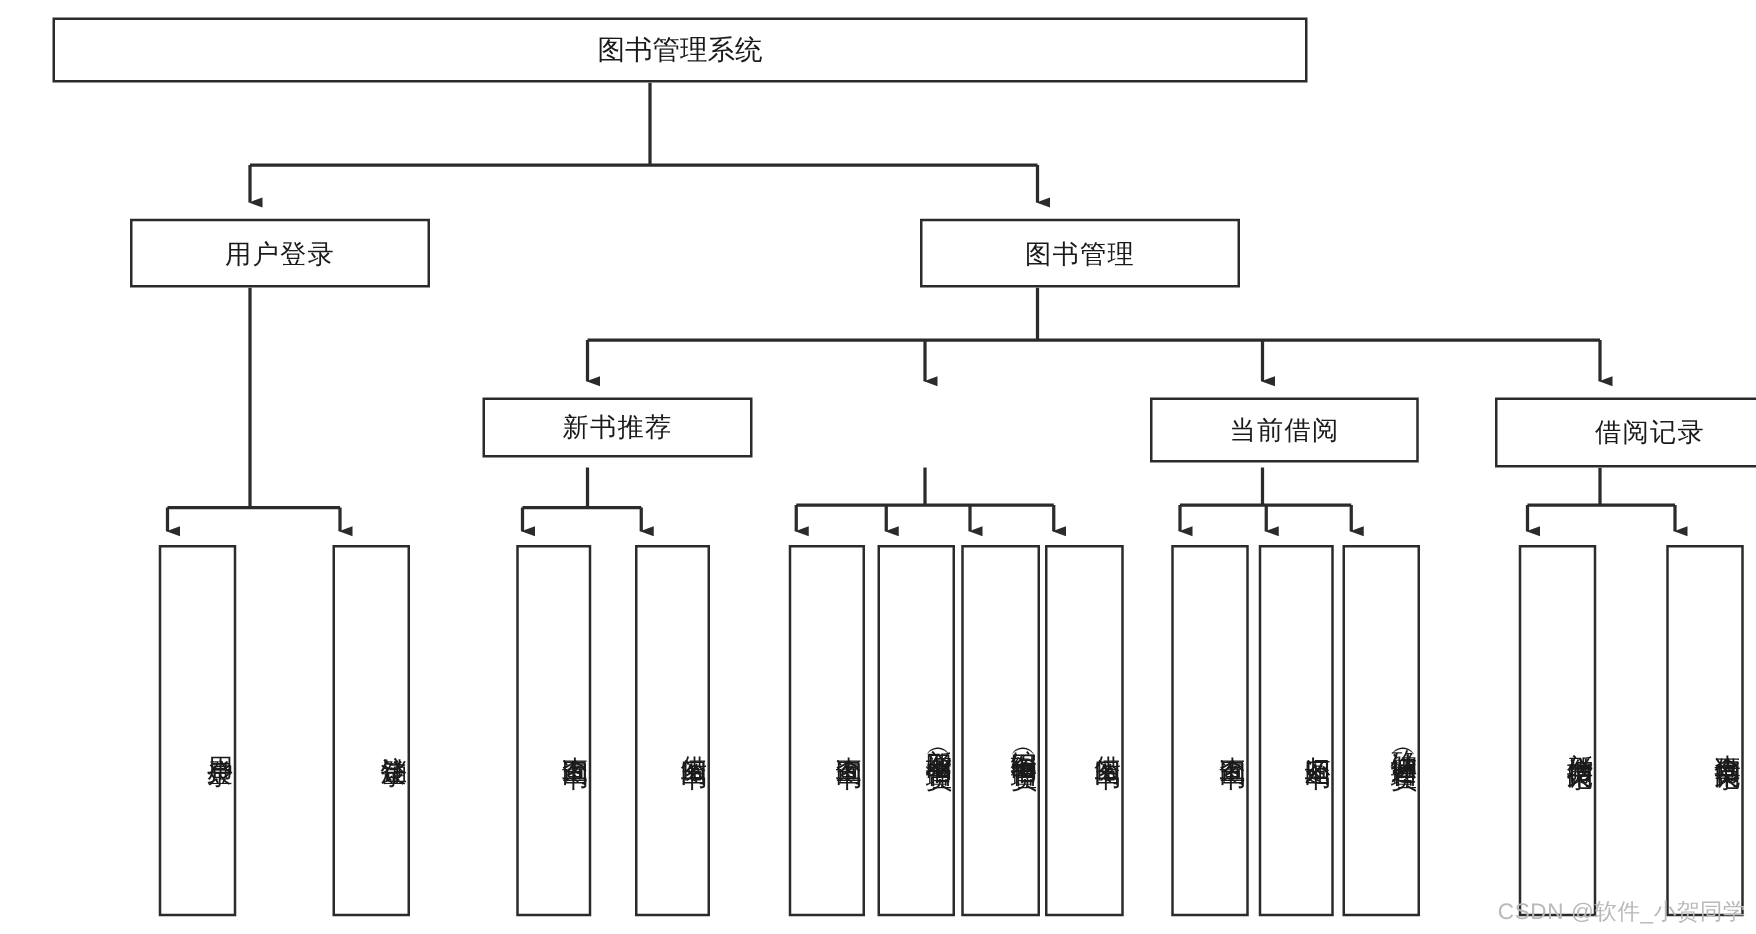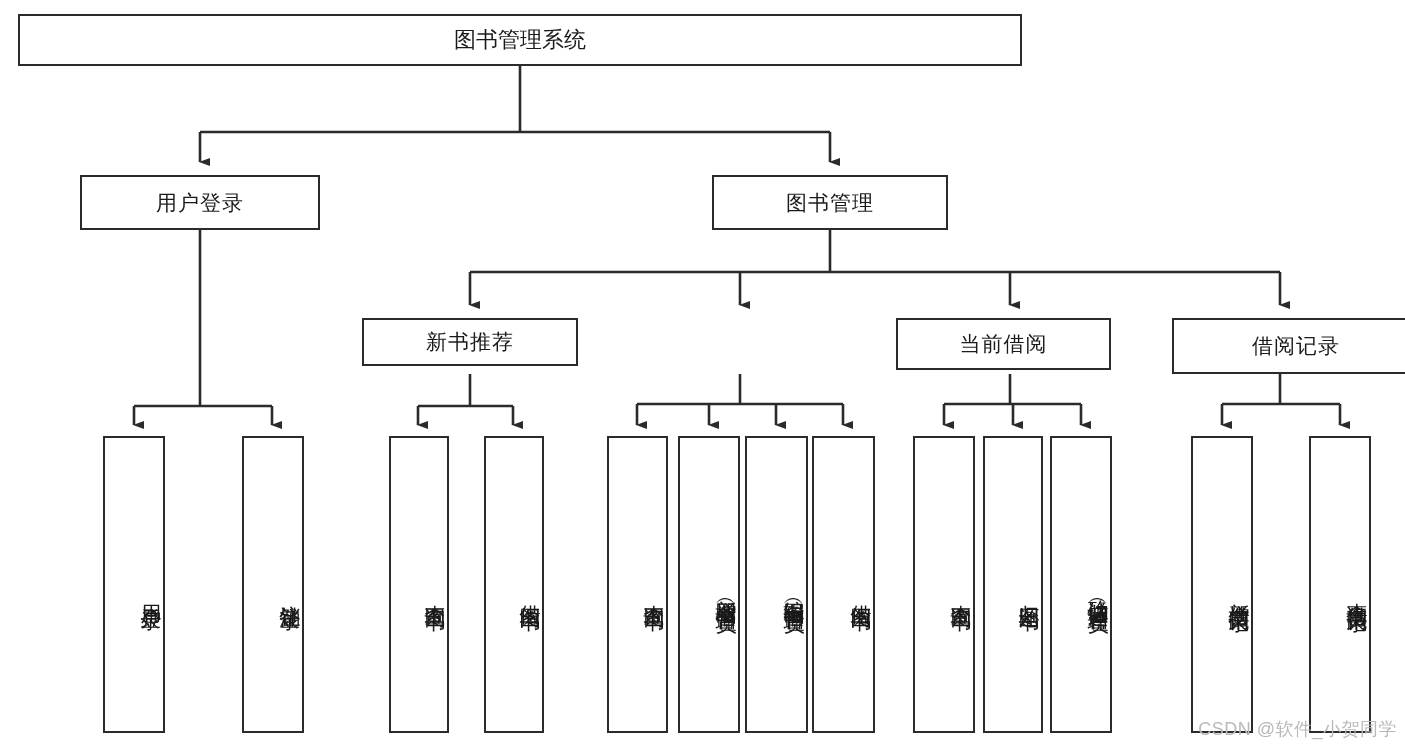--- a/index.html
+++ b/index.html
@@ -3,21 +3,21 @@
 <meta charset="utf-8">
 <style>
   html,body{margin:0;padding:0;background:#ffffff;}
   body{width:1405px;height:747px;overflow:hidden;
        font-family:"Liberation Sans","DejaVu Sans",sans-serif;}
   #stage{position:relative;width:1405px;height:747px;background:#fff;}
   svg#wires{position:absolute;left:0;top:0;width:1405px;height:747px;}
 
   .node{position:absolute;box-sizing:border-box;background:#ffffff;
         border:2px solid #2b2b2b;display:flex;align-items:center;
-        justify-content:center;color:#1a1a1a;}
+        justify-content:center;color:#1a1a1a;margin-left:24px;}
   .node.h{font-size:21px;letter-spacing:1px;}
   .node.root{font-size:22px;}
   .leaf{writing-mode:vertical-rl;text-orientation:upright;
         font-size:21px;line-height:1.18;letter-spacing:2px;
         padding-top:14px;align-items:flex-start;justify-content:center;}
   .wm{position:absolute;right:8px;bottom:6px;color:#b9b9b9;
       font-size:18px;letter-spacing:0.5px;white-space:nowrap;}
 </style>
 </head>
 <body>
@@ -70,21 +70,21 @@
       <path d="M1280,374 L1280,404"></path>
       <path d="M1222,404 L1340,404"></path>
       <path d="M1222,404 L1222,425" marker-end="url(#arw)"></path>
       <path d="M1340,404 L1340,425" marker-end="url(#arw)"></path>
     </g>
   </svg>
 
   <div class="node root" style="left:18px;top:14px;width:1004px;height:52px;">图书管理系统</div>
 
   <div class="node h" style="left:80px;top:175px;width:240px;height:55px;">用户登录</div>
-  <div class="node h" style="left:712px;top:175px;width:236px;height:55px;">图书管理</div>
+  <div class="node h" style="left:712px;top:175px;width:256px;height:55px;">图书管理</div>
 
   <div class="node h" style="left:362px;top:318px;width:216px;height:48px;">新书推荐</div>
   <div class="node h" style="left:896px;top:318px;width:215px;height:52px;">当前借阅</div>
   <div class="node h" style="left:1172px;top:318px;width:248px;height:56px;">借阅记录</div>
 
   <div class="node leaf" style="left:103px;top:436px;width:62px;height:297px;">用户登录</div>
   <div class="node leaf" style="left:242px;top:436px;width:62px;height:297px;">注销登录</div>
 
   <div class="node leaf" style="left:389px;top:436px;width:60px;height:297px;">查询图书</div>
   <div class="node leaf" style="left:484px;top:436px;width:60px;height:297px;">借阅图书</div>

